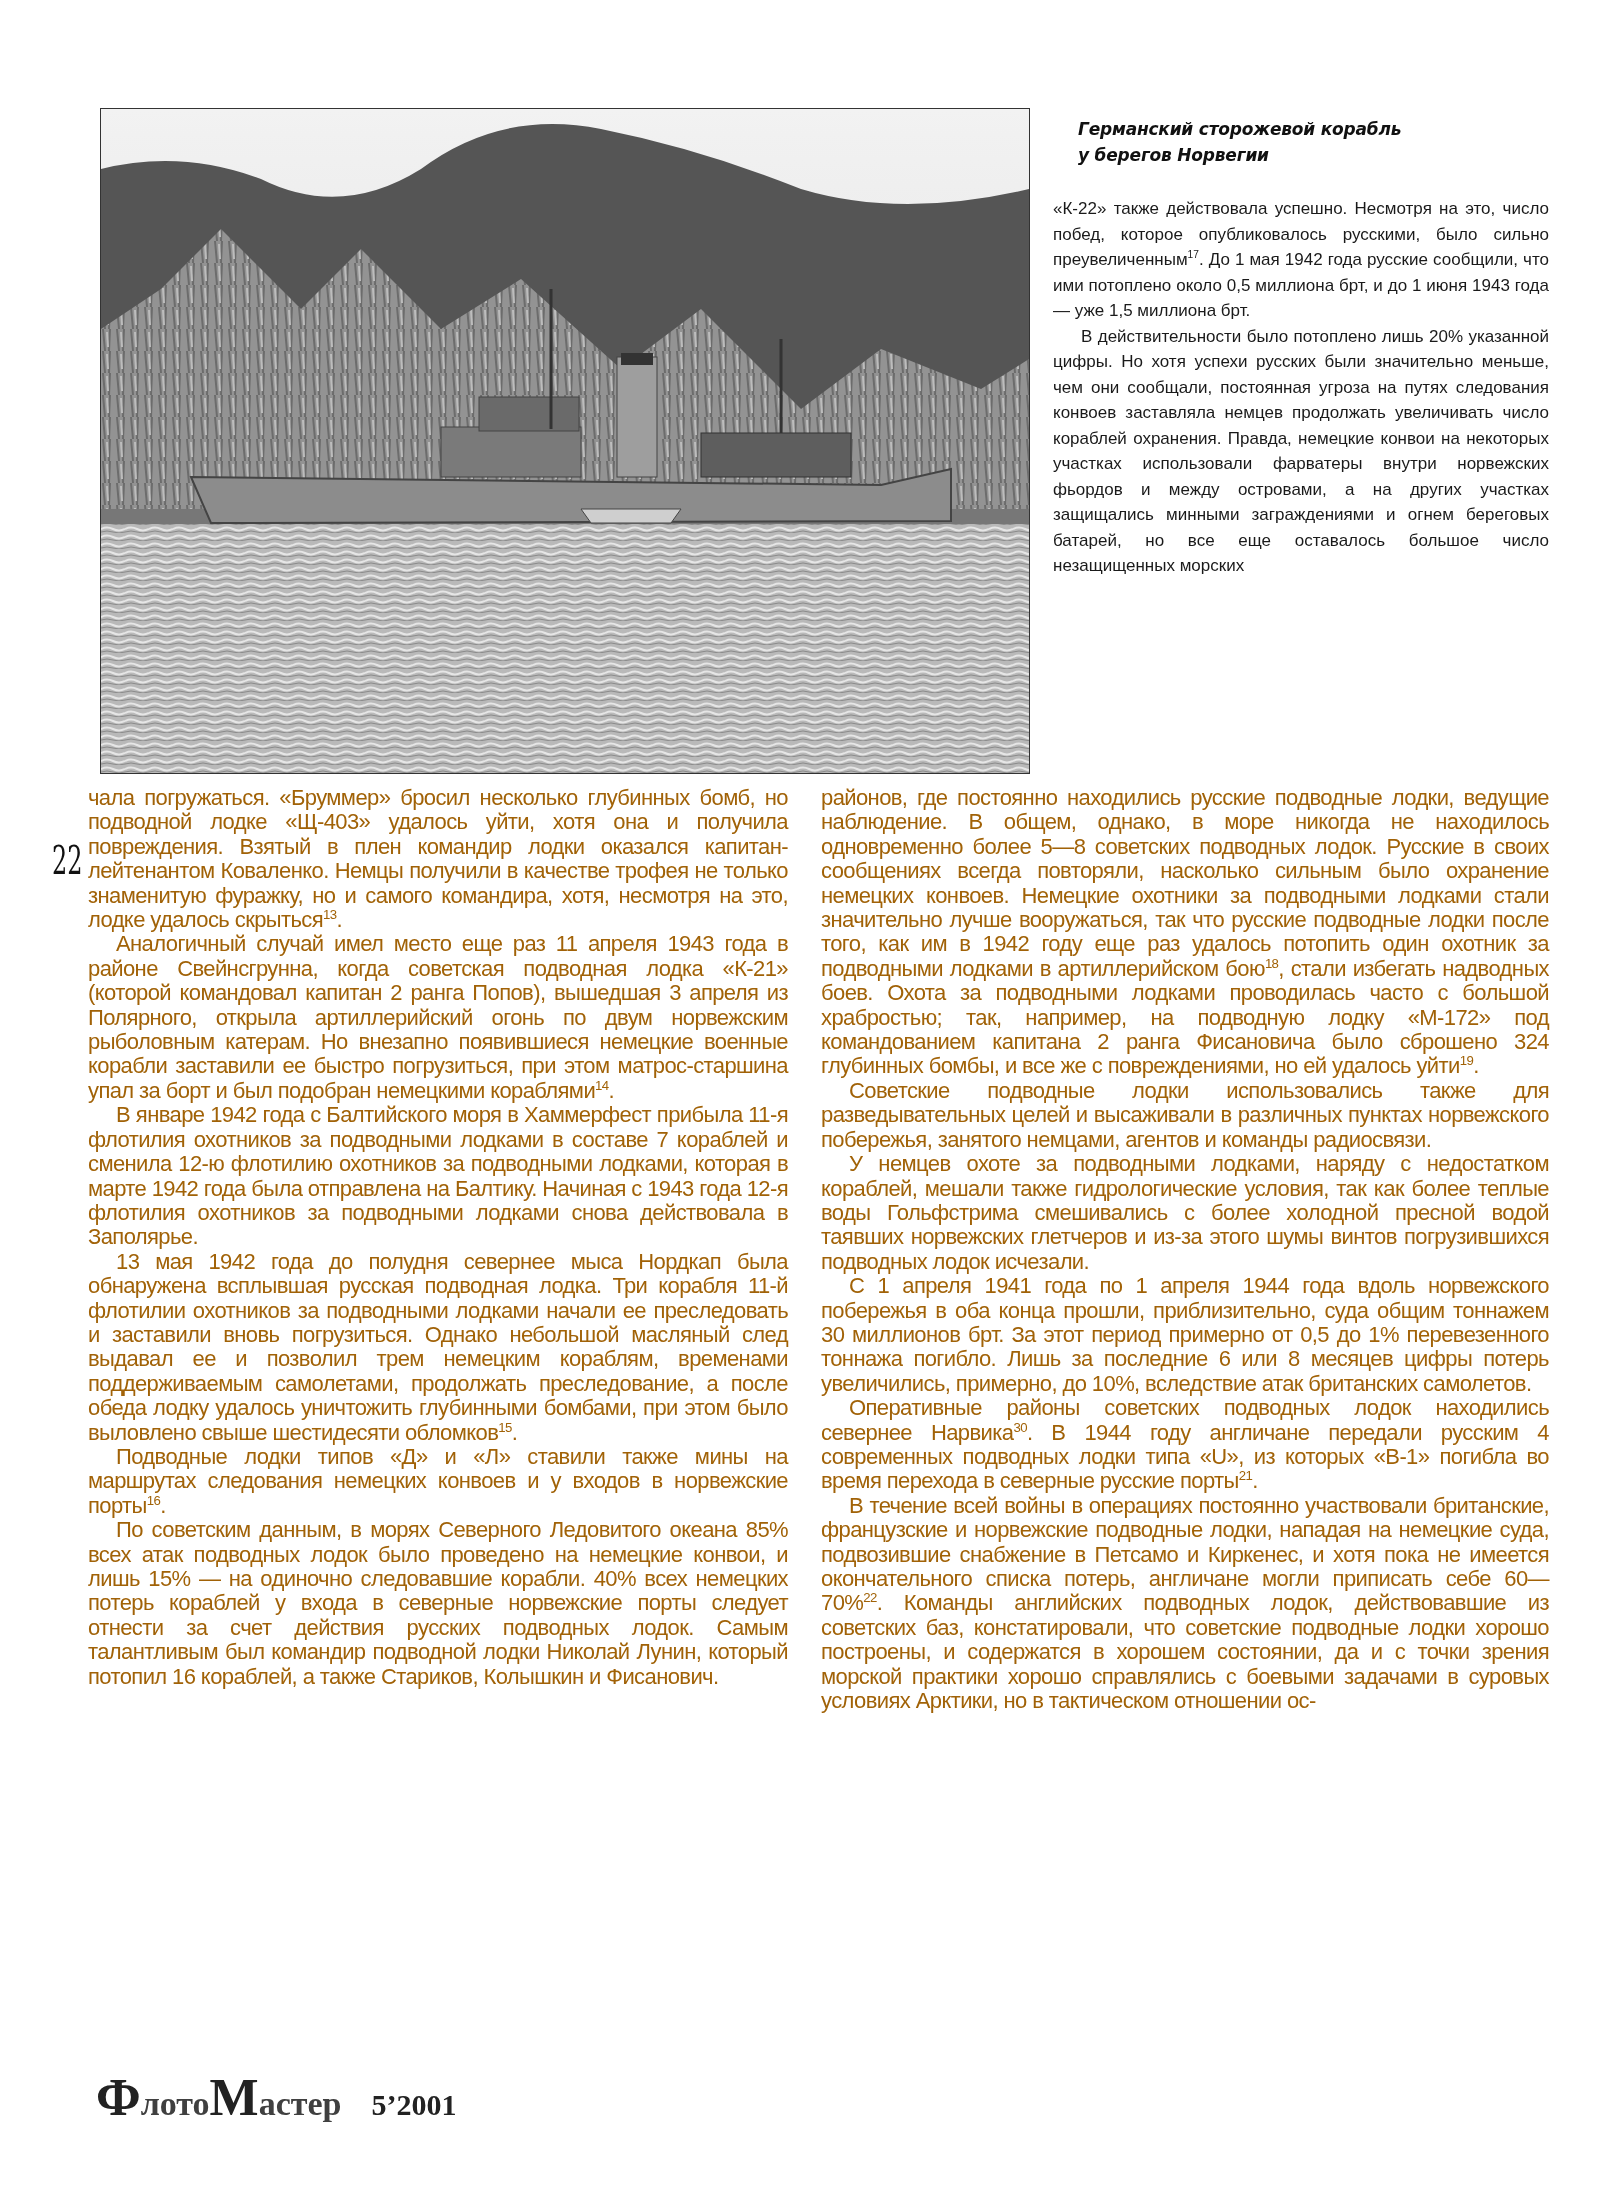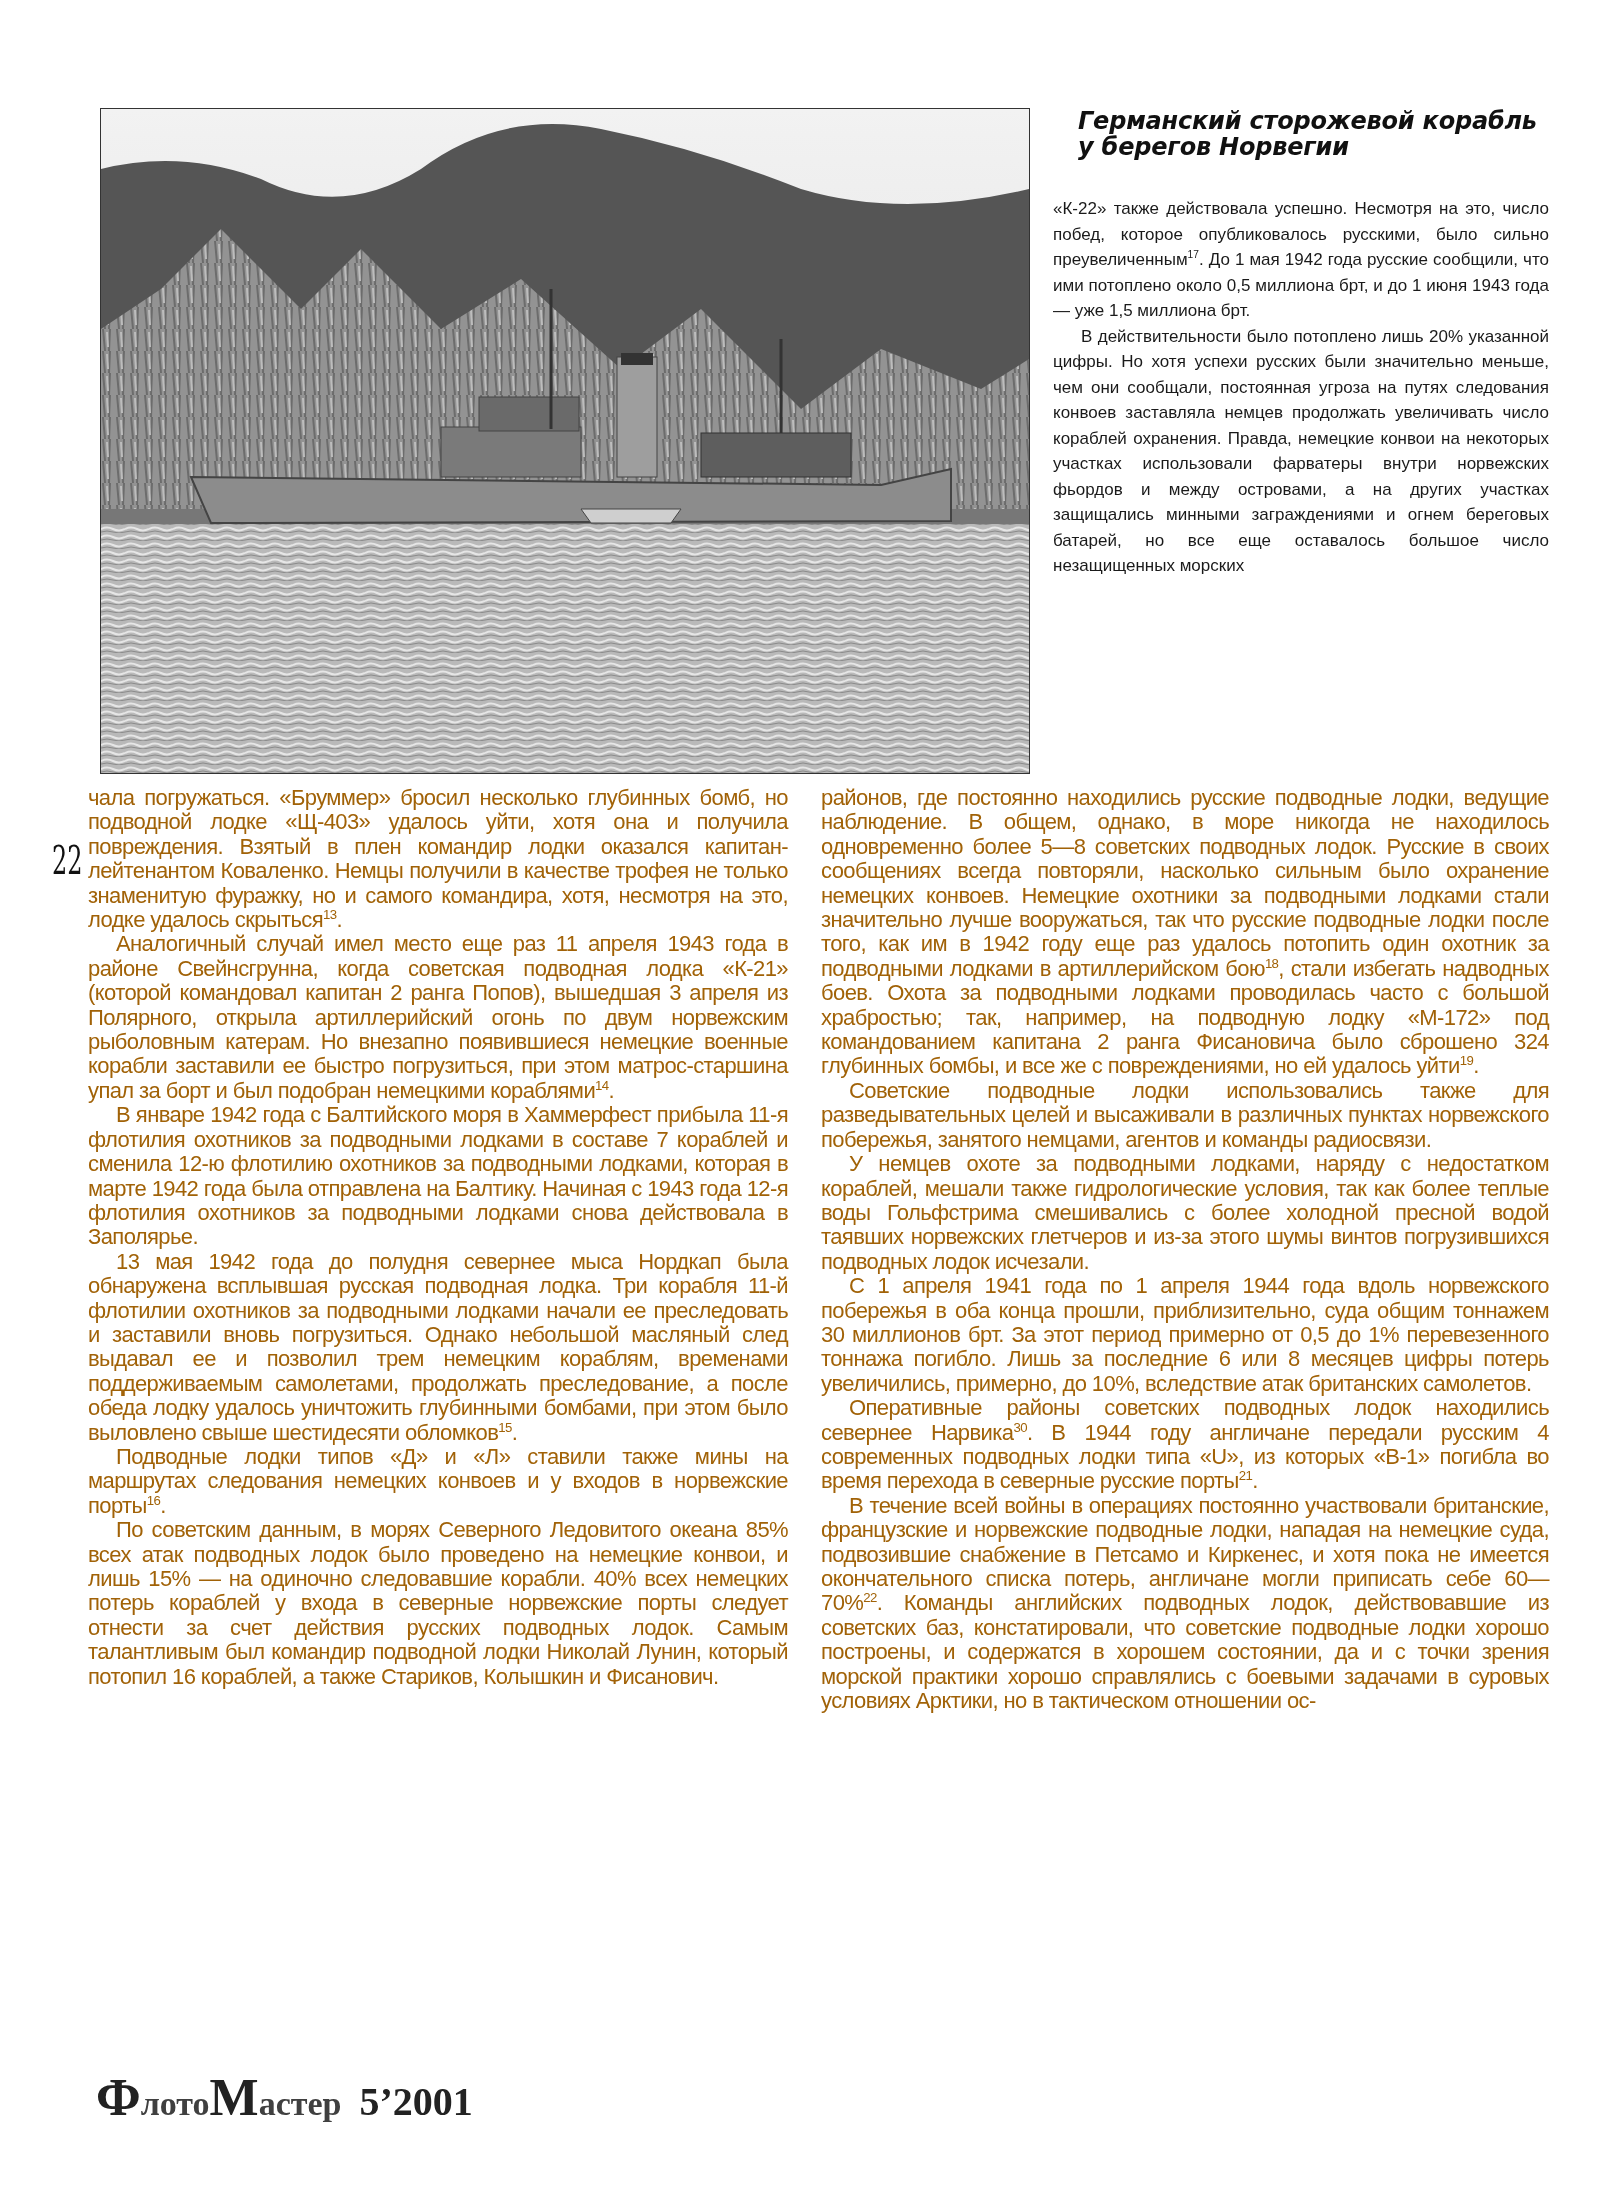--- a/index.html
+++ b/index.html
@@ -1,31 +1,31 @@
 <!DOCTYPE html>
 <html><head>
 <meta charset="utf-8">
 <style>
   html, body { margin:0; padding:0; background:#ffffff; }
   body { width:1600px; height:2199px; position:relative; overflow:hidden; color:#1a1a1a; }
   .photo { position:absolute; left:100px; top:108px; width:928px; height:664px; border:1.5px solid #333; overflow:hidden; background:#cfcfcf; }
   .photo svg { width:100%; height:100%; display:block; }
-  .caption { position:absolute; left:1078px; top:108px; width:480px; font-family:"DejaVu Sans", sans-serif; font-style:italic; font-weight:bold; font-size:24px; line-height:26px; color:#111; letter-spacing:-0.2px; }
+  .caption { position:absolute; left:1078px; top:116px; width:480px; font-family:"DejaVu Sans", sans-serif; font-style:italic; font-weight:bold; font-size:17px; line-height:26px; color:#111; letter-spacing:-0.2px; }
   .wrapcol { position:absolute; left:1053px; top:196px; width:496px; font-family:"Liberation Sans", sans-serif; font-size:17px; line-height:25.5px; text-align:justify; color:#1a1a1a; }
   .col { position:absolute; font-family:"Liberation Sans", sans-serif; font-size:22px; line-height:24.4px; text-align:justify; color:#a16207; letter-spacing:-0.6px; transform-origin:0 0; }
   .col.left { left:88px; top:786px; width:700px; }
   .col.right { left:821px; top:786px; width:728px; }
   .wrapcol p, .col p { margin:0; text-indent:0; }
   .wrapcol p.ind, .col p.ind { text-indent:28px; }
   sup { font-size:60%; line-height:0; vertical-align:super; }
   .pagenum { position:absolute; left:52px; top:840px; font-family:"DejaVu Serif", serif; font-size:40px; line-height:40px; color:#111; transform:scaleX(0.6); transform-origin:0 0; }
   .masthead { position:absolute; left:96px; top:2068px; font-family:"Liberation Serif", serif; font-weight:bold; color:#222; white-space:nowrap; }
   .masthead .big { font-size:52px; }
   .masthead .small { font-size:34px; color:#404040; }
-  .masthead .issue { font-size:40px; margin-left:18px; color:#222; }
+  .masthead .issue { font-size:30px; margin-left:30px; color:#222; }
 </style>
 </head>
 <body>
 
 <div class="photo">
   <svg viewBox="0 0 928 664" preserveAspectRatio="none">
     <defs>
       <linearGradient id="sky" x1="0" y1="0" x2="0" y2="1">
         <stop offset="0" stop-color="#f2f2f2"></stop>
           <stop offset="1" stop-color="#d8d8d8"></stop>

